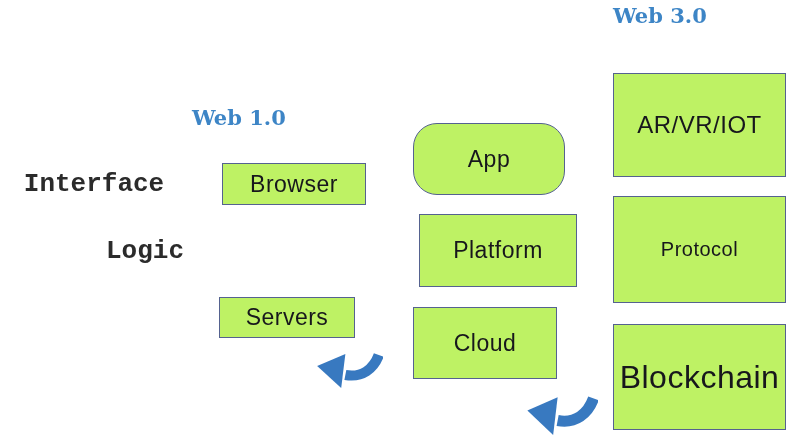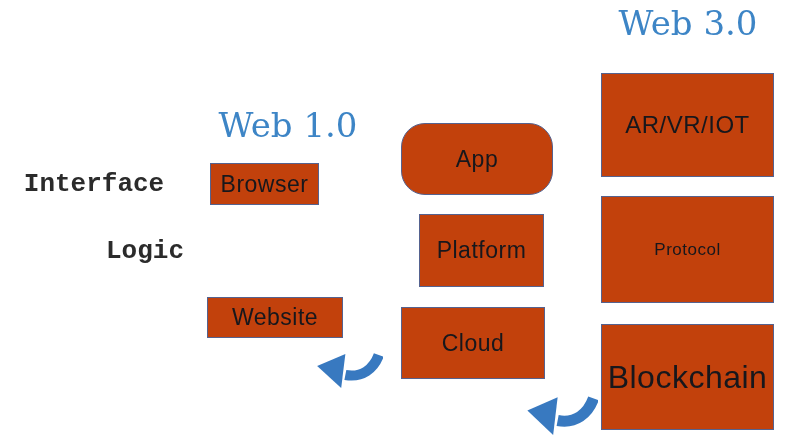--- a/index.html
+++ b/index.html
@@ -3,71 +3,72 @@
 <meta charset="utf-8">
 <style>
   html,body { margin:0; padding:0; background:#ffffff; }
   #canvas {
     position:relative; width:797px; height:445px; background:#ffffff;
     overflow:hidden; font-family:"Liberation Sans", sans-serif;
     --header-blue:#3d85c6; --arrow-blue:#3879c0; --box-border:#55628f;
     --row-label:#2b2b2b; --box-text:#17171c;
   }
   .hdr {
-    position:absolute; width:150px; text-align:center;
-    font-family:"DejaVu Serif", serif; font-weight:normal; font-size:34px;
+    position:absolute; width:150px; 
+    font-family:"DejaVu Serif", serif; font-weight:bold; font-size:21px;
     color:var(--header-blue); white-space:nowrap;
   }
-  #hdr-web1 { left:213px; top:105px; }
+  #hdr-web1 { left:192px; top:105px; }
   #hdr-web2 { left:402px; top:64px; }
   #hdr-web3 { left:613px; top:3px; }
   .rowlbl {
     position:absolute; left:4px; width:180px; text-align:center;
     font-family:Liberation Mono, monospace; font-weight:bold;
     font-size:26px; color:var(--row-label);
   }
   #row-interface { top:169px; }
   #row-logic     { top:236px;text-align:right; }
   #row-data      { top:302px; }
   .box {
-    position:absolute; background:#c2410c;
+    position:absolute; background:#bef264;
     border:1.5px solid var(--box-border);
     display:flex; align-items:center; justify-content:center;
     font-size:23px; color:var(--box-text); letter-spacing:0.5px;
     box-sizing:border-box;
+    margin-left:12px;
   }
-  #box-browser    { left:210px; top:163px; width:109px; height:42px; }
+  #box-browser    { left:210px; top:163px; width:144px; height:42px; }
   #box-website    { left:210px; top:230px; width:136px; height:41px; }
   #box-servers    { left:207px; top:297px; width:136px; height:41px; }
   #box-app        { left:401px; top:123px; width:152px; height:72px;border-radius:24px; }
-  #box-platform   { left:419px; top:214px; width:125px; height:73px; }
+  #box-platform   { left:407px; top:214px; width:158px; height:73px; }
   #box-cloud      { left:401px; top:307px; width:144px; height:72px; }
   #box-arvriot    { left:601px; top:73px;  width:173px; height:104px; font-size:24px; }
-  #box-protocol   { left:601px; top:196px; width:173px; height:107px; font-size:17px; }
+  #box-protocol   { left:601px; top:196px; width:173px; height:107px; font-size:20px; }
   #box-blockchain { left:601px; top:324px; width:173px; height:106px; font-size:32px; }
   .arrow { position:absolute; }
   #arrow-1 { left:314px; top:351px; width:69px; height:38px; }
   #arrow-2 { left:524px; top:394px; width:74px; height:42px; }
   .arrow svg { width:100%; height:100%; display:block; }
   .arrow-stroke { stroke:var(--arrow-blue); fill:none; stroke-width:10; }
   .arrow-head   { fill:var(--arrow-blue); }
 </style>
 </head>
 <body>
 
 <div id="canvas" style="--header-blue: #3d85c6; --arrow-blue: #3879c0; --box-border: #55628f; --row-label: #2b2b2b; --box-text: #17171c;">
 
   <div class="hdr" id="hdr-web1">Web 1.0</div>
   <div class="hdr" id="hdr-web3">Web 3.0</div>
 
   <div class="rowlbl" id="row-interface">Interface</div>
   <div class="rowlbl" id="row-logic">Logic</div>
 
   <div class="box" id="box-browser">Browser</div>
-  <div class="box" id="box-servers">Website</div>
+  <div class="box" id="box-servers">Servers</div>
 
   <div class="box" id="box-app">App</div>
   <div class="box" id="box-platform">Platform</div>
   <div class="box" id="box-cloud">Cloud</div>
 
   <div class="box" id="box-arvriot">AR/VR/IOT</div>
   <div class="box" id="box-protocol">Protocol</div>
   <div class="box" id="box-blockchain">Blockchain</div>
 
   <div class="arrow" id="arrow-1">

